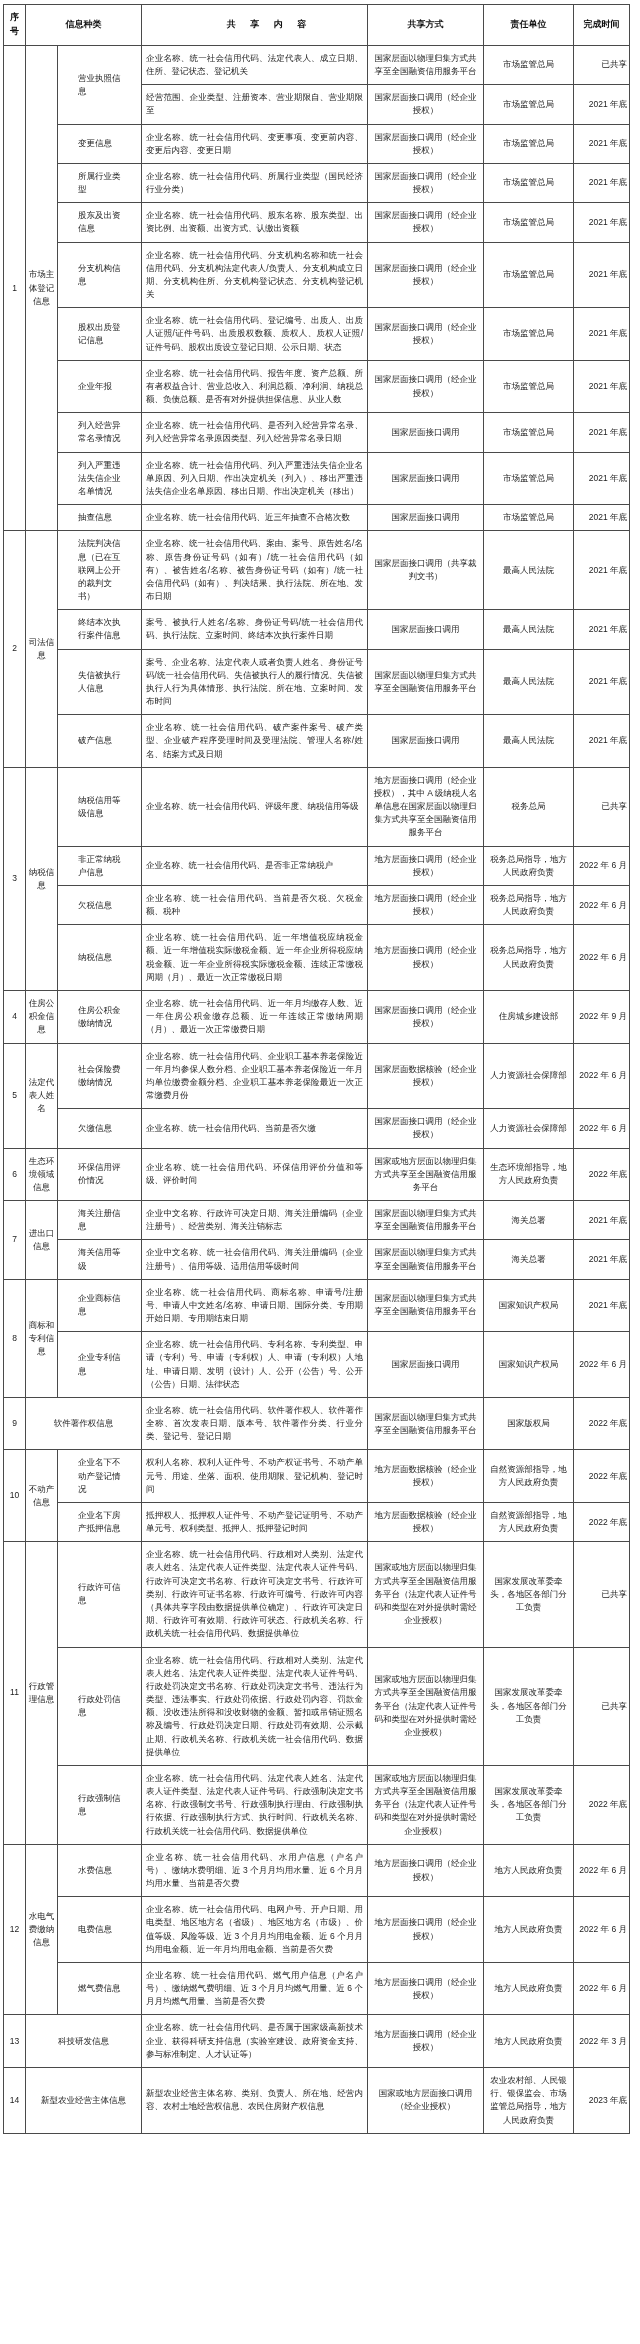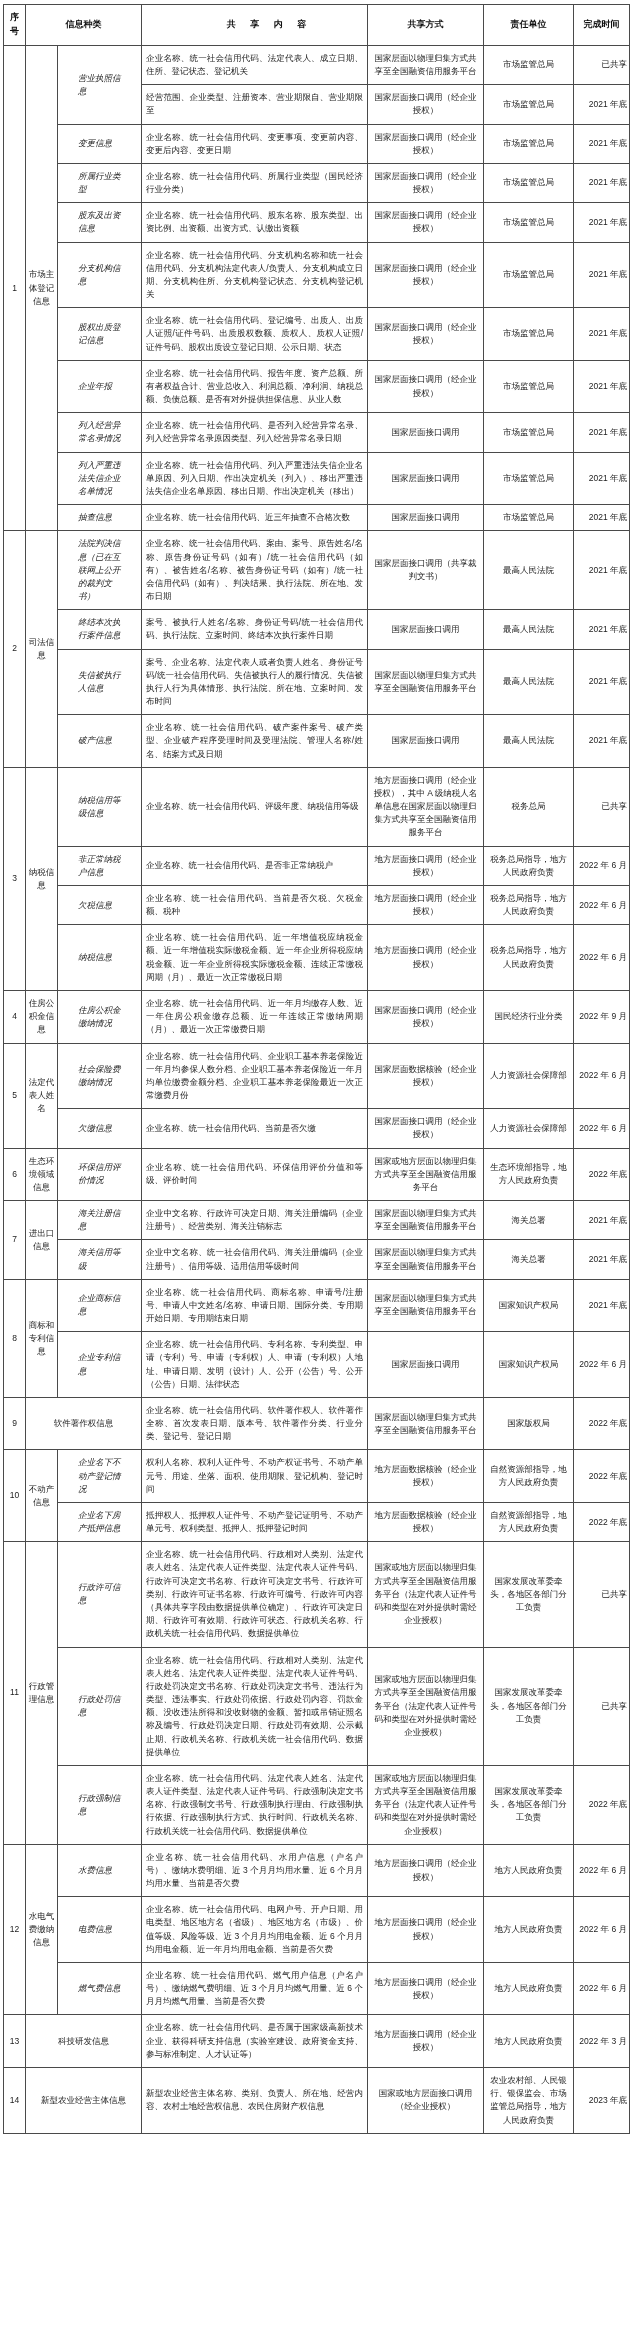--- a/index.html
+++ b/index.html
@@ -5,21 +5,21 @@
   html,body{margin:0;padding:0;background:#ffffff;}
   body{width:640px;font-family:"Liberation Sans","DejaVu Sans",sans-serif;}
   .page{padding:4px 3px;}
   table{border-collapse:collapse;width:588px;table-layout:fixed;}
   th,td{border:1px solid #4a4a4a;color:#1c1c1c;vertical-align:middle;
         font-size:8.5px;line-height:1.55;word-break:break-all;}
   thead th{font-weight:700;text-align:center;padding:6px 2px;font-size:9px;color:#111;}
   td{padding:6px 4px;}
   .c-seq{width:22px;text-align:center;padding:4px 1px;}
   .c-group{width:32px;text-align:center;padding:4px 2px;margin-left:24px;}
-  .c-type{width:84px;text-align:left;padding:6px 20px;font-style:italic;}
+  .c-type{width:84px;text-align:left;padding:6px 20px;}
   .c-content{width:226px;text-align:justify;}
   .c-method{width:116px;text-align:center;}
   .c-unit{width:90px;text-align:center;}
   .c-time{width:56px;text-align:right;padding:6px 2px;}
   .c-label-merged{text-align:center;padding:6px 4px;}
   th.h-content{letter-spacing:6px;padding-left:32px;}
 </style>
 </head>
 <body>
 
@@ -182,21 +182,21 @@
           <td class="c-method">地方层面接口调用（经企业授权）</td>
           <td class="c-unit">税务总局指导，地方人民政府负责</td>
           <td class="c-time">2022 年 6 月</td>
         </tr>
         <tr>
           <td class="c-seq" rowspan="1">4</td>
           <td class="c-group" rowspan="1">住房公积金信息</td>
           <td class="c-type">住房公积金缴纳情况</td>
           <td class="c-content">企业名称、统一社会信用代码、近一年月均缴存人数、近一年住房公积金缴存总额、近一年连续正常缴纳周期（月）、最近一次正常缴费日期</td>
           <td class="c-method">国家层面接口调用（经企业授权）</td>
-          <td class="c-unit">国民经济行业分类</td>
+          <td class="c-unit">住房城乡建设部</td>
           <td class="c-time">2022 年 9 月</td>
         </tr>
         <tr>
           <td class="c-seq" rowspan="2">5</td>
           <td class="c-group" rowspan="2">法定代表人姓名</td>
           <td class="c-type">社会保险费缴纳情况</td>
           <td class="c-content">企业名称、统一社会信用代码、企业职工基本养老保险近一年月均参保人数分档、企业职工基本养老保险近一年月均单位缴费金额分档、企业职工基本养老保险最近一次正常缴费月份</td>
           <td class="c-method">国家层面数据核验（经企业授权）</td>
           <td class="c-unit">人力资源社会保障部</td>
           <td class="c-time">2022 年 6 月</td>

